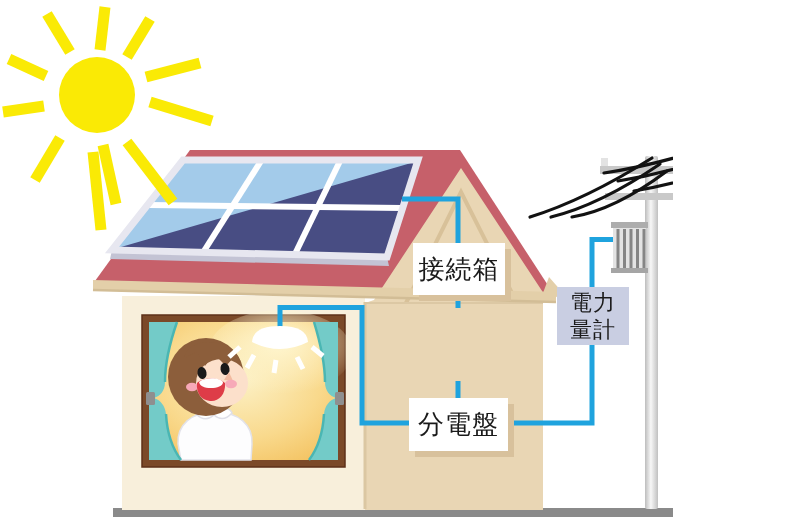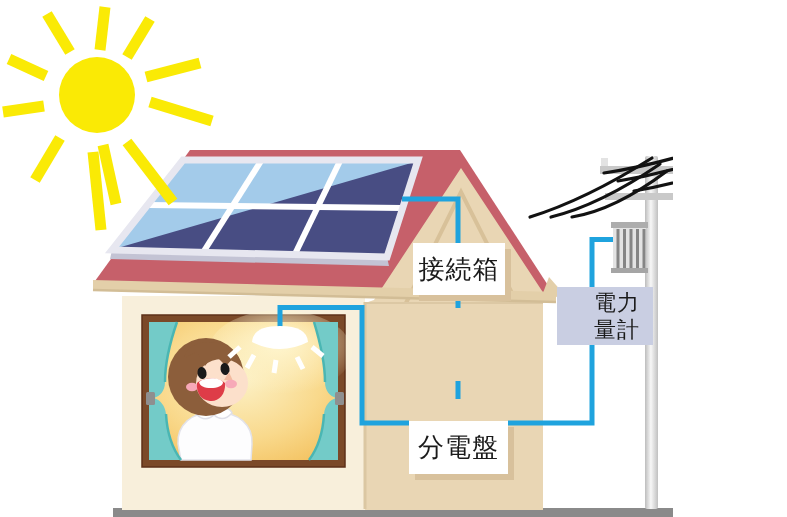--- a/index.html
+++ b/index.html
@@ -45,21 +45,21 @@
   
   .signbox{
     position:absolute;display:flex;align-items:center;justify-content:center;
     background:#ffffff;color:var(--text-black);
     box-shadow:6px 6px 0 0 var(--label-shadow);
     font-size:26px;letter-spacing:1px;white-space:nowrap;z-index:5;
   }
   .meterbox{
     position:absolute;display:flex;flex-direction:column;align-items:center;justify-content:center;
     background:var(--meter-bg);color:var(--text-black);
-    font-size:22px;line-height:27px;letter-spacing:1px;z-index:5;padding-left:24px;
+    font-size:22px;line-height:27px;letter-spacing:1px;z-index:5;
   }
 </style>
 </head>
 <body>
 
 <div class="stage">
 
   <svg width="787" height="517" viewBox="0 0 787 517">
     <defs>
       <radialGradient id="winGrad" cx="48%" cy="42%" r="78%">
@@ -198,21 +198,21 @@
         <line class="sunray" x1="70" y1="52" x2="47" y2="14"></line>
       </g>
     </g>
   </svg>
 
   <div class="signbox" style="left:413px;top:243px;width:92px;height:52px;">
     <span>接続箱</span>
   </div>
 
 
-  <div class="signbox" style="left:409px;top:398px;width:99px;height:53px;margin-top:23px;">
+  <div class="signbox" style="left:409px;top:398px;width:99px;height:53px;">
     <span>分電盤</span>
   </div>
 
   <div class="meterbox" style="left:557px;top:287px;width:72px;height:58px;">
     <span>電力</span>
     <span>量計</span>
   </div>
 
 </div>
 

